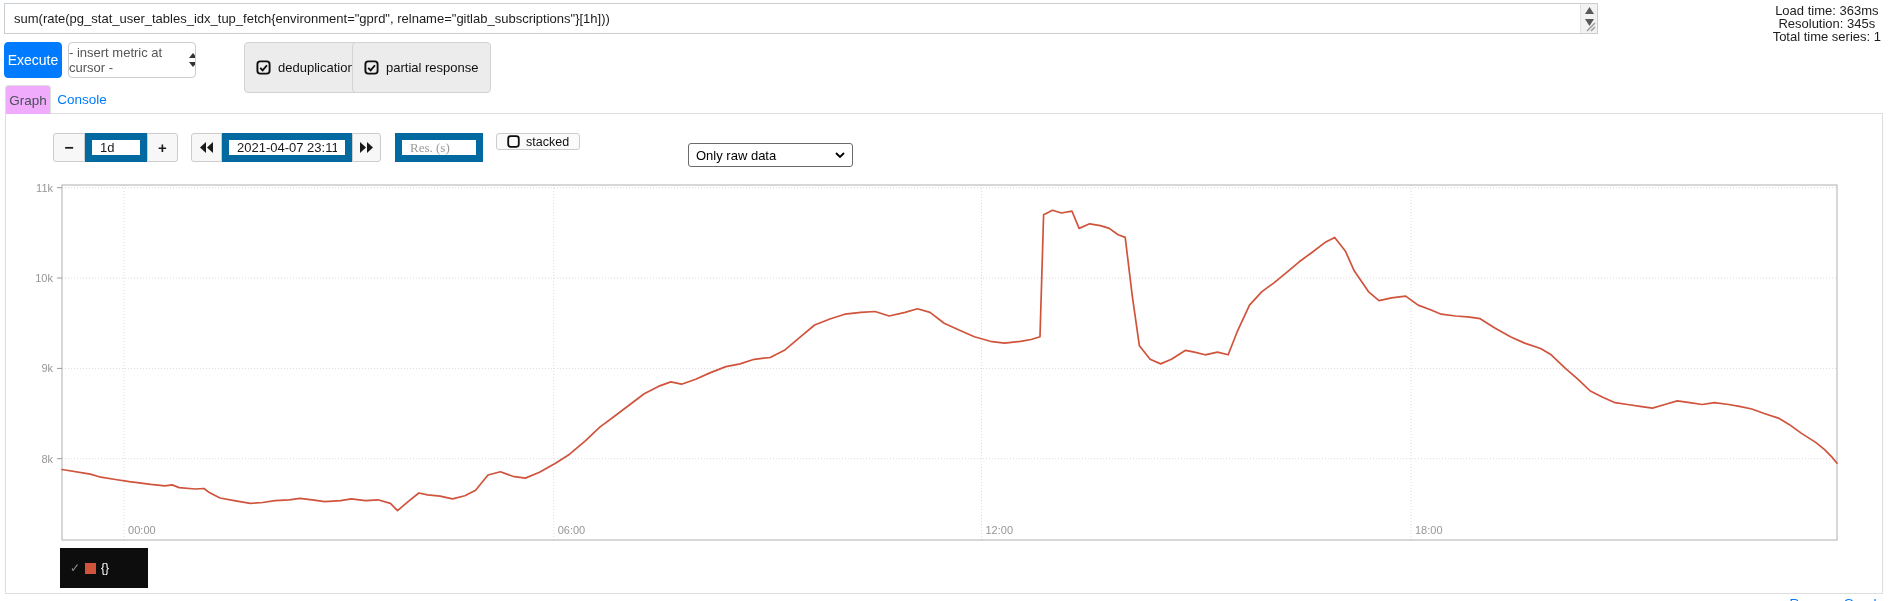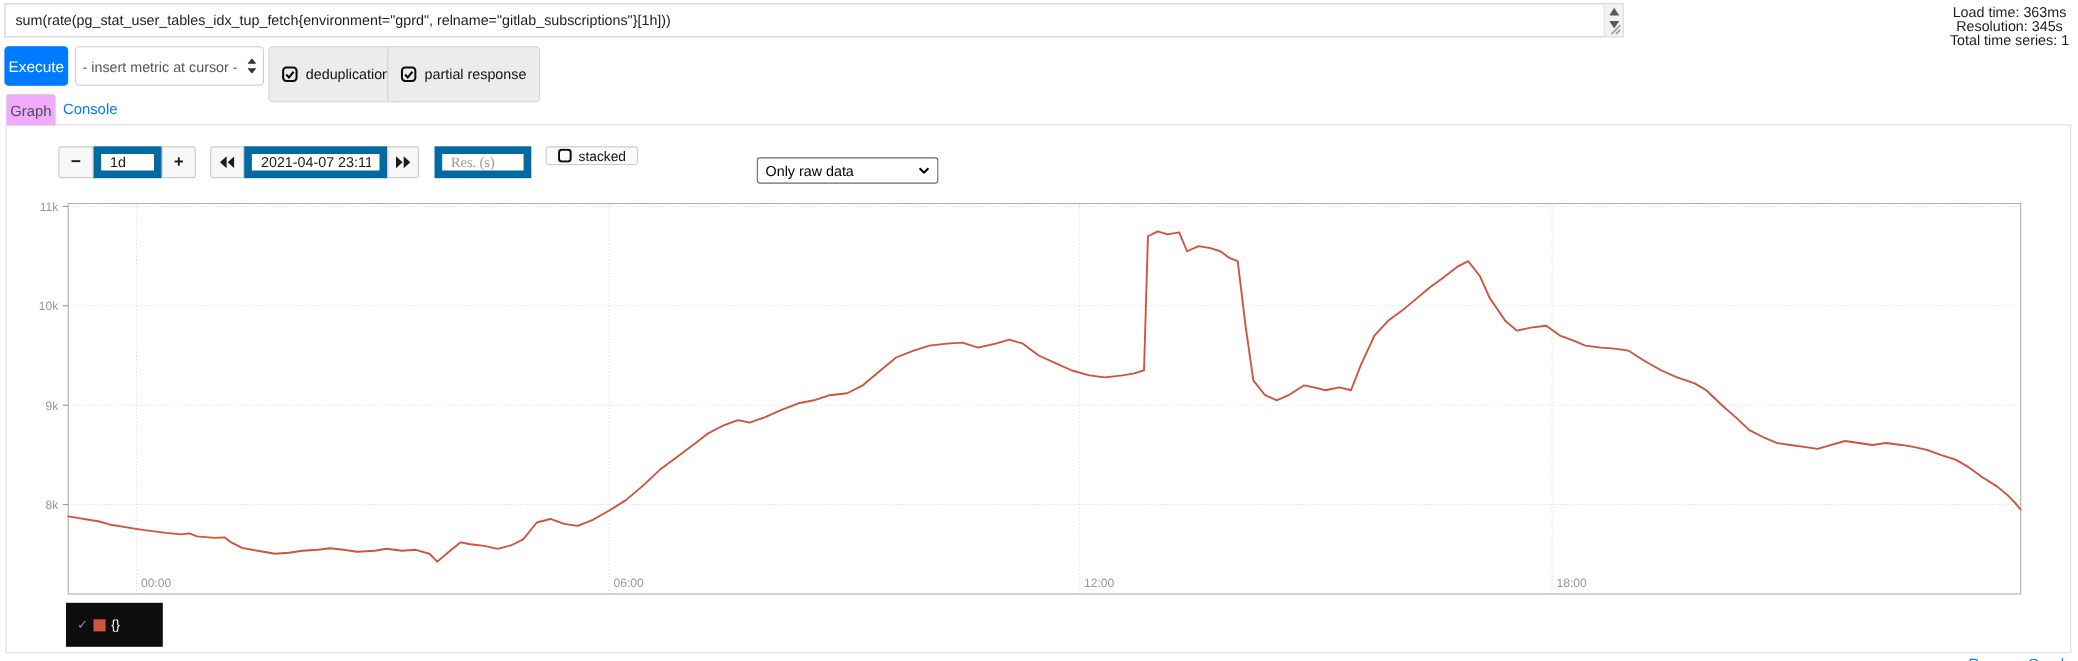--- a/index.html
+++ b/index.html
@@ -1,36 +1,36 @@
 <!DOCTYPE html>
 <html><head>
 <meta charset="utf-8">
 <style>
   * { margin:0; padding:0; box-sizing:border-box; }
   html,body { width:1889px; height:601px; overflow:hidden; background:#fff;
               font-family:"Liberation Sans", sans-serif; position:relative; }
   .abs { position:absolute; }
 
   
-  .query-box { left:4px; top:3px; width:1472px; height:31px; border:1px solid #c9ced3;
+  .query-box { left:4px; top:3px; width:1594px; height:31px; border:1px solid #c9ced3;
                background:#fff; font-size:13px; color:#1c1c1c; }
   .query-text { position:absolute; left:9px; top:7px; white-space:nowrap; }
   .qb-scroll { position:absolute; right:0; top:0; bottom:0; width:17px; background:#f2f2f2;
                border-left:1px solid #e2e2e2; }
   .qb-scroll svg { display:block; margin:3px auto 0; }
   .qb-grip { position:absolute; right:1px; bottom:1px; }
 
   
   .stats { right:8px; top:4px; text-align:center; font-size:13px; color:#1d1d1d; line-height:13px; }
 
   
   .btn { display:flex; align-items:center; justify-content:center; cursor:pointer; }
   .execute-btn { left:4px; top:42px; width:58px; height:36px; background:#007bff; color:#fff;
                  border:1px solid #007bff; border-radius:4px; font-size:14px; }
-  .insert-select { left:68px; top:42px; width:172px; height:36px; background:#fff;
+  .insert-select { left:68px; top:42px; width:128px; height:36px; background:#fff;
                    border:1px solid #ccc; border-radius:4px; font-size:13px; color:#555;
                    display:flex; align-items:center; justify-content:center; gap:9px; }
   .toggle-btn { top:42px; height:51px; background:#ececec; border:1px solid #d3d3d3;
                 border-radius:4px; font-size:13px; color:#101010; display:flex;
                 align-items:center; gap:7px; padding:0 11px; }
   .dedup-btn { left:244px; }
   .partial-btn { left:352px; }
 
   
   .tab { top:85px; height:29px; display:flex; align-items:center; justify-content:center;

